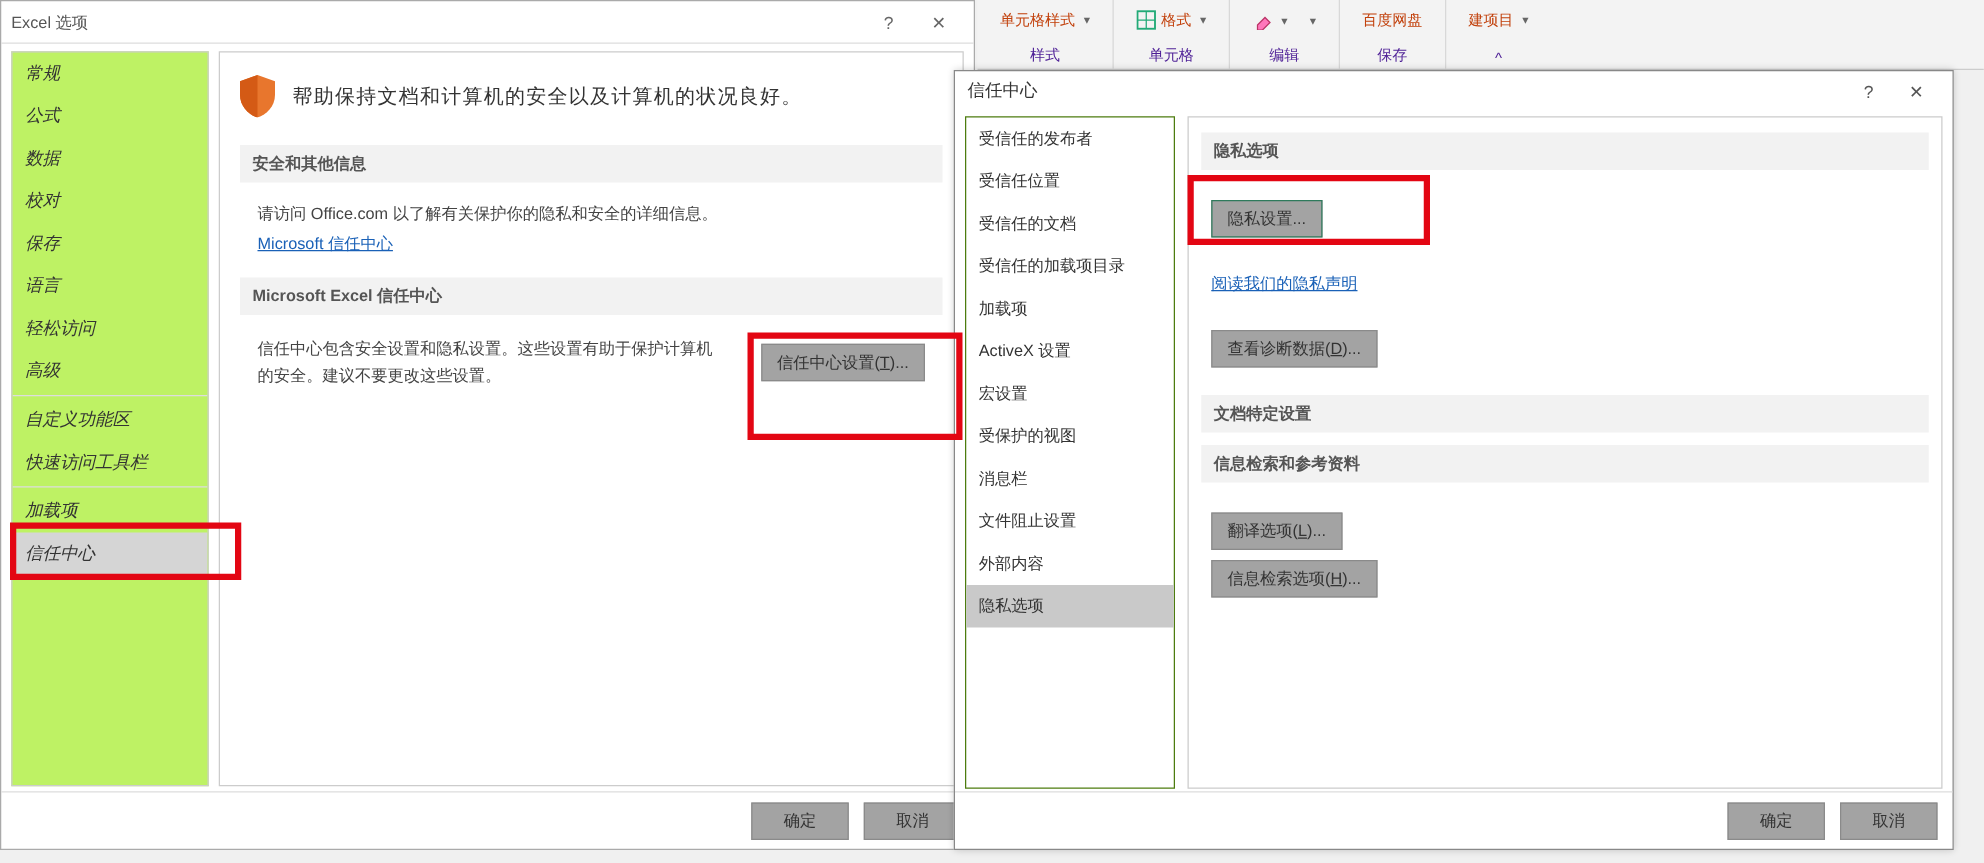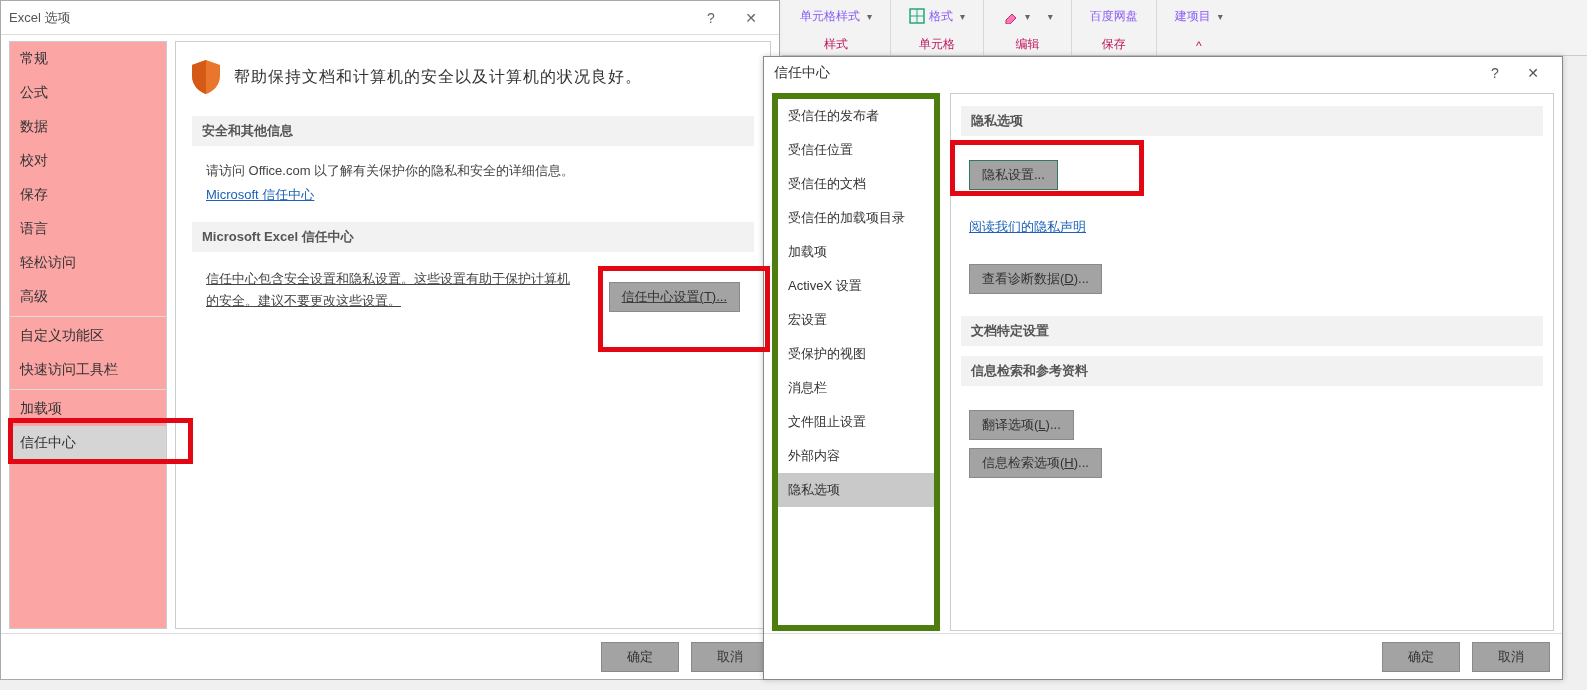--- a/index.html
+++ b/index.html
@@ -4,55 +4,55 @@
 <style>
   * { margin:0; padding:0; box-sizing:border-box; font-family:"Microsoft YaHei","Segoe UI",sans-serif; }
   body { background:#f0f0f0; width:1587px; height:690px; position:relative; overflow:hidden; }
 
   
   .dlg-options { position:absolute; left:0; top:0; width:780px; height:680px; background:#fff; border:1px solid #aaa; }
   .dlg-options .titlebar { height:34px; display:flex; align-items:center; padding:0 8px; font-size:13px; color:#555; border-bottom:1px solid #ddd; }
   .dlg-options .titlebar .spacer { flex:1; }
   .dlg-options .titlebar .winbtn { width:40px; height:28px; display:flex; align-items:center; justify-content:center; font-size:14px; color:#666; cursor:pointer; }
   .dlg-options .body { display:flex; height:600px; }
-  .opt-nav { width:158px; border:1px solid #ccc; margin:6px 0 6px 8px; background:#fca5a5; overflow:hidden; }
+  .opt-nav { width:158px; border:1px solid #ccc; margin:6px 0 6px 8px; background:#bef264; overflow:hidden;font-style:italic; }
   .opt-nav .nav-item { padding:8px 10px; font-size:14px; color:#333; cursor:pointer; }
   .opt-nav .nav-item.selected { background:#d5d5d5; }
   .opt-nav .nav-sep { height:1px; background:#ddd; margin:2px 0; }
   .opt-pane { flex:1; border:1px solid #ccc; margin:6px 8px 6px 8px; background:#fff; padding:18px 16px; overflow:hidden; }
   .opt-pane .hero { display:flex; align-items:center; gap:14px; margin-bottom:22px; }
   .opt-pane .hero .shield { width:28px; height:34px; }
   .opt-pane .hero .hero-text { font-size:16px; color:#333; letter-spacing:1px; }
   .section-head { background:#f2f2f2; padding:6px 10px; font-size:13px; color:#555; font-weight:bold; margin-bottom:10px; }
   .section-body { padding:6px 14px 18px 14px; font-size:13px; color:#444; }
   .section-body a { color:#1a61b7; text-decoration:underline; cursor:pointer; display:inline-block; margin-top:6px; }
-  .section-body .row { display:flex; align-items:flex-end; gap:28px;text-decoration:underline; }
+  .section-body .row { display:flex; align-items:center; gap:28px; }
   .section-body .row .txt { flex:1; line-height:1.7; }
   .btn { background:#a3a3a3; border:1px solid #8a8a8a; padding:5px 12px; font-size:13px; color:#333; cursor:pointer; }
   .dlg-options .footer { position:absolute; bottom:0; left:0; right:0; height:46px; border-top:1px solid #ddd; display:flex; justify-content:flex-end; align-items:center; gap:12px; padding-right:10px; }
   .dlg-options .footer .btn, .dlg-trust .footer .btn { min-width:78px; text-align:center; }
 
   
   .hl { position:absolute; border:5px solid #e30613; pointer-events:none; }
 
   
   .ribbon { position:absolute; left:782px; top:0; width:805px; height:56px; background:#f3f3f3; border-bottom:1px solid #ccc; display:flex; }
   .ribbon .grp { border-right:1px solid #d8d8d8; padding:4px 18px 2px 18px; display:flex; flex-direction:column; align-items:center; justify-content:space-between; }
-  .ribbon .grp .top { font-size:12px; color:#8b5cf6; display:flex; align-items:center; gap:4px; height:24px;}
-  .ribbon .grp .lbl { font-size:12px; color:#be185d; padding-top:4px;}
+  .ribbon .grp .top { font-size:12px; color:#c2410c; display:flex; align-items:center; gap:4px; height:24px;}
+  .ribbon .grp .lbl { font-size:12px; color:#4c1d95; padding-top:4px;}
   .dd::after { content:"▾"; font-size:10px; color:#666; margin-left:3px; }
   .ribbon-icon { width:16px; height:16px; display:inline-block; }
 
   
   .dlg-trust { position:absolute; left:763px; top:56px; width:800px; height:624px; background:#fff; border:1px solid #888; box-shadow:0 0 6px rgba(0,0,0,.2); }
   .dlg-trust .titlebar { height:32px; display:flex; align-items:center; padding:0 10px; font-size:14px; color:#333; }
   .dlg-trust .titlebar .spacer{flex:1;}
   .dlg-trust .titlebar .winbtn{width:38px;height:26px;display:flex;align-items:center;justify-content:center;font-size:14px;color:#555;cursor:pointer;}
   .dlg-trust .body { display:flex; height:546px; padding:4px 8px; gap:10px;}
-  .tc-nav { width:168px; border:6px solid #4d7c0f; background:#fff; }
+  .tc-nav { width:168px; border:1px solid #4d7c0f; background:#fff; }
   .tc-nav .nav-item { padding:8px 10px; font-size:13px; color:#333; cursor:pointer; }
   .tc-nav .nav-item.selected { background:#c9c9c9; }
   .tc-pane { flex:1; border:1px solid #ccc; background:#fff; padding:8px 10px; overflow:auto;}
   .tc-pane .section-head { margin-top:4px; }
   .tc-pane .section-body { padding:10px 8px 14px 8px; }
   .tc-pane .btn { margin:4px 0; display:inline-block;}
   .tc-pane a { color:#1a61b7; text-decoration:underline; cursor:pointer; font-size:13px; display:inline-block; margin:24px 0;}
   .chk { display:flex; align-items:center; gap:6px; font-size:13px; color:#999; margin:4px 0 10px 0;}
   .chk input { width:14px; height:14px; }
   .info-icon { display:inline-block; width:14px; height:14px; border:1px solid #3a8dde; border-radius:50%; color:#3a8dde; font-size:10px; line-height:12px; text-align:center; margin-left:4px; }

